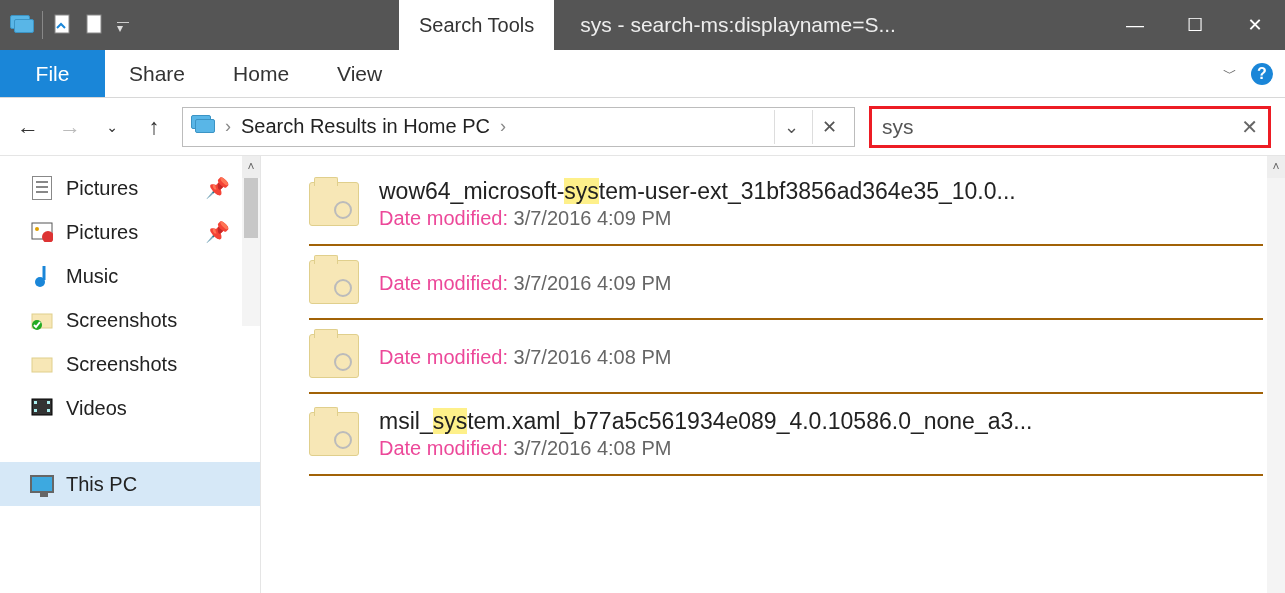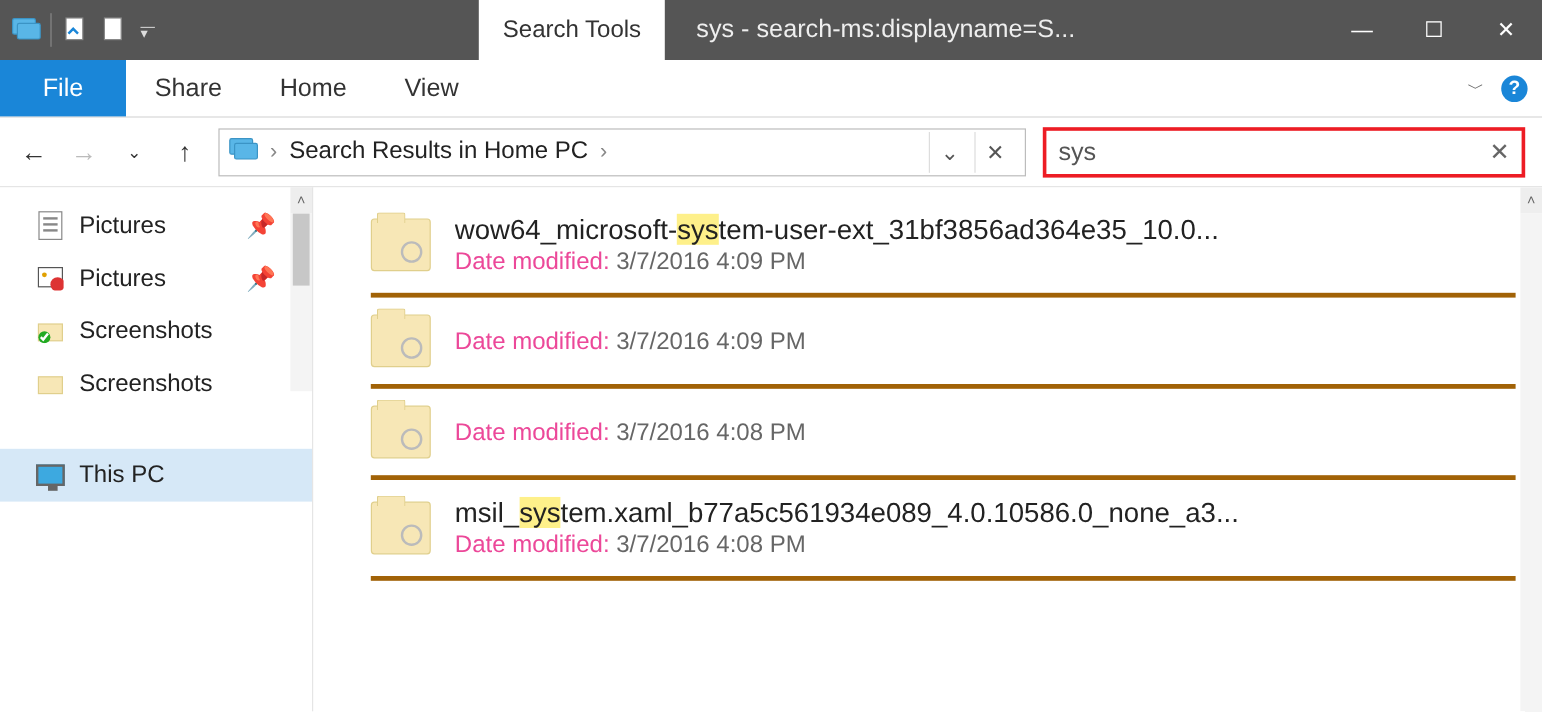--- a/index.html
+++ b/index.html
@@ -51,21 +51,21 @@
   .side-scroll { position:absolute; right:0; top:0; width:18px; height:170px; }
   .side-scroll .up { height:22px; background:#eee; color:#666; text-align:center; font-size:12px; line-height:22px; }
   .side-scroll .track { height:148px; background:#f4f4f4; position:relative; }
   .side-scroll .thumb { position:absolute; left:2px; right:2px; top:0; height:60px; background:#c7c7c7; }
 
   .results { flex:1; overflow:hidden; position:relative; }
   .results-scroll { position:absolute; right:0; top:0; width:18px; height:100%; }
   .results-scroll .up { height:22px; background:#eee; color:#666; text-align:center; font-size:12px; line-height:22px; }
   .results-scroll .track { height:calc(100% - 22px); background:#f4f4f4; }
   .result-list { padding:8px 22px 0 48px; }
-  .result-item { display:flex; gap:20px; padding:14px 0; border-bottom:4px solid #a16207; align-items:center; }
+  .result-item { display:flex; gap:20px; padding:14px 0; border-bottom:2px solid #a16207; align-items:center; }
   .folder-icon { width:50px; height:44px; background:#f7e7b6; border:1px solid #e0cf8c; border-radius:3px; position:relative; flex-shrink:0; }
   .folder-icon::before { content:""; position:absolute; left:4px; top:-6px; width:22px; height:8px; background:#f7e7b6; border:1px solid #e0cf8c; border-bottom:none; border-radius:2px 2px 0 0; }
   .folder-icon::after { content:""; position:absolute; right:6px; bottom:6px; width:14px; height:14px; border:2px solid #bbb; border-radius:50%; }
   .result-main { flex:1; min-width:0; }
   .result-title { font-size:23px; color:#222; white-space:nowrap; overflow:hidden; text-overflow:ellipsis; }
   .hl { background:#fef08a; }
   .result-sub { font-size:20px; color:#666; margin-top:2px; }
   .result-sub .label { color:#ec4899; }
 
   
@@ -171,35 +171,56 @@
             <rect x="1" y="1" width="20" height="16" fill="#fff" stroke="#555"></rect>
             <circle cx="6" cy="7" r="2" fill="#e0a000"></circle>
             <circle cx="17" cy="15" r="6" fill="#d33"></circle>
           </svg>
       </span>
       <span>Pictures</span>
       <span class="pin">📌</span>
     </div>
     <div class="side-item">
       <span class="side-icon">
+        <svg width="20" height="24" viewBox="0 0 20 24">
+            <path d="M12 2 v14" stroke="#1a86d8" stroke-width="3"></path>
+            <circle cx="8" cy="18" r="5" fill="#1a86d8"></circle>
+          </svg>
+      </span>
+      <span>Music</span>
+    </div>
+    <div class="side-item">
+      <span class="side-icon">
         <svg width="22" height="20" viewBox="0 0 22 20">
             <rect x="1" y="4" width="20" height="14" fill="#f7e7b6" stroke="#e0cf8c"></rect>
             <circle cx="6" cy="15" r="5" fill="#2a2"></circle>
             <path d="M3 15 l2 2 l4 -5" stroke="#fff" fill="none" stroke-width="2"></path>
           </svg>
       </span>
       <span>Screenshots</span>
     </div>
     <div class="side-item">
       <span class="side-icon">
         <svg width="22" height="20" viewBox="0 0 22 20">
             <rect x="1" y="4" width="20" height="14" fill="#f7e7b6" stroke="#e0cf8c"></rect>
           </svg>
       </span>
       <span>Screenshots</span>
+    </div>
+    <div class="side-item">
+      <span class="side-icon">
+        <svg width="22" height="20" viewBox="0 0 22 20">
+            <rect x="1" y="1" width="20" height="16" fill="#333" stroke="#000"></rect>
+            <rect x="3" y="3" width="3" height="3" fill="#aee"></rect>
+            <rect x="3" y="11" width="3" height="3" fill="#aee"></rect>
+            <rect x="16" y="3" width="3" height="3" fill="#aee"></rect>
+            <rect x="16" y="11" width="3" height="3" fill="#aee"></rect>
+          </svg>
+      </span>
+      <span>Videos</span>
     </div>
 
     <div style="height:20px;"></div>
 
     <div style="height:12px;"></div>
     <div class="side-item selected">
       <span class="side-icon">
           <div class="monitor-icon"></div>
         </span>
       <span>This PC</span>

